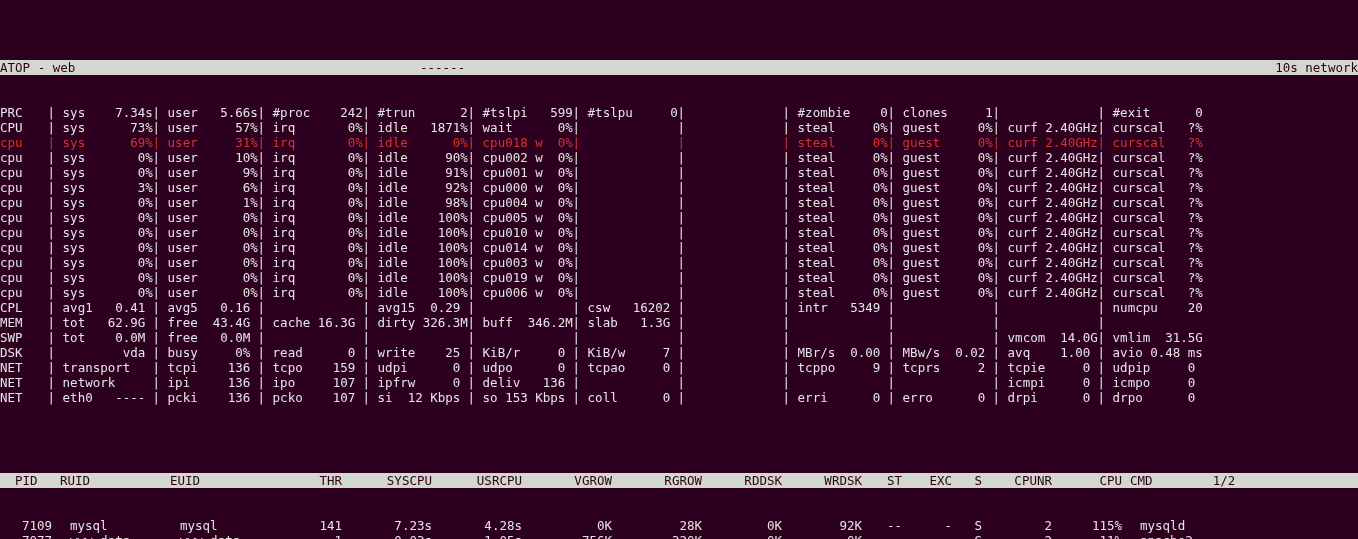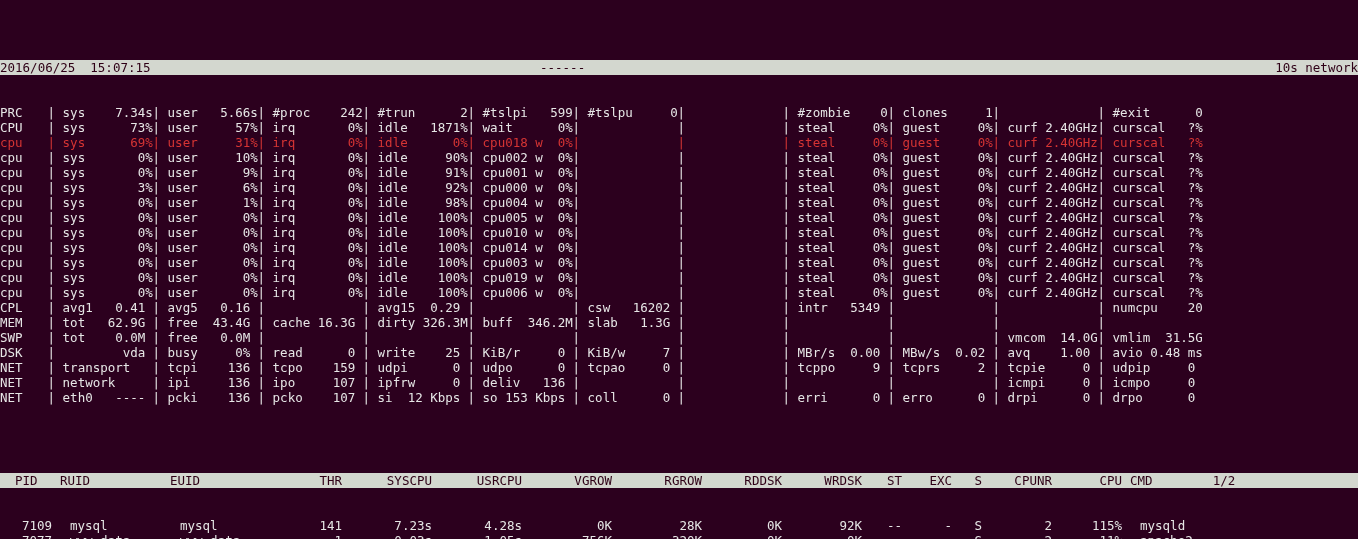--- a/index.html
+++ b/index.html
@@ -23,21 +23,21 @@
   .red.sep::before { color:#d63434; }
   .cols { background:#d3d7cf; color:#2e0016; }
   .cols span { display:inline-block; }
 </style>
 </head>
 <body>
 
 
 
 <div class="hdr">
-  <span style="width:540px;">2016/06/25  15:07:15</span>
+  <span style="width:420px;">ATOP - web</span>
   <span style="width:280px;">------</span>
   <span style="flex:1;text-align:right;">10s network</span>
 </div>
 
 <div id="sys"><div class="row"><span class="c" style="width: 40px;">PRC</span><span class="c sep" style="width: 105px;"><span style="display: inline-block; width: 81px;">sys    7.34s</span></span><span class="c sep" style="width: 105px;"><span style="display: inline-block; width: 81px;">user   5.66s</span></span><span class="c sep" style="width: 105px;"><span style="display: inline-block; width: 81px;">#proc    242</span></span><span class="c sep" style="width: 105px;"><span style="display: inline-block; width: 81px;">#trun      2</span></span><span class="c sep" style="width: 105px;"><span style="display: inline-block; width: 81px;">#tslpi   599</span></span><span class="c sep" style="width: 105px;"><span style="display: inline-block; width: 81px;">#tslpu     0</span></span><span class="c sep" style="width: 105px;"><span style="display: inline-block; width: 81px; text-align: left;"></span></span><span class="c sep" style="width: 105px;"><span style="display: inline-block; width: 81px;">#zombie    0</span></span><span class="c sep" style="width: 105px;"><span style="display: inline-block; width: 81px;">clones     1</span></span><span class="c sep" style="width: 105px;"><span style="display: inline-block; width: 81px; text-align: left;"></span></span><span class="c sep" style="width: 105px;"><span style="display: inline-block; width: 81px;">#exit      0</span></span></div><div class="row"><span class="c" style="width: 40px;">CPU</span><span class="c sep" style="width: 105px;"><span style="display: inline-block; width: 81px;">sys      73%</span></span><span class="c sep" style="width: 105px;"><span style="display: inline-block; width: 81px;">user     57%</span></span><span class="c sep" style="width: 105px;"><span style="display: inline-block; width: 81px;">irq       0%</span></span><span class="c sep" style="width: 105px;"><span style="display: inline-block; width: 81px;">idle   1871%</span></span><span class="c sep" style="width: 105px;"><span style="display: inline-block; width: 81px;">wait      0%</span></span><span class="c sep" style="width: 105px;"><span style="display: inline-block; width: 81px; text-align: left;"></span></span><span class="c sep" style="width: 105px;"><span style="display: inline-block; width: 81px; text-align: left;"></span></span><span class="c sep" style="width: 105px;"><span style="display: inline-block; width: 81px;">steal     0%</span></span><span class="c sep" style="width: 105px;"><span style="display: inline-block; width: 81px;">guest     0%</span></span><span class="c sep" style="width: 105px;"><span style="display: inline-block; width: 81px; text-align: left;">curf 2.40GHz</span></span><span class="c sep" style="width: 105px;"><span style="display: inline-block; width: 81px;">curscal   ?%</span></span></div><div class="row red"><span class="c" style="width: 40px;">cpu</span><span class="c sep red" style="width: 105px;"><span style="display: inline-block; width: 81px;">sys      69%</span></span><span class="c sep red" style="width: 105px;"><span style="display: inline-block; width: 81px;">user     31%</span></span><span class="c sep red" style="width: 105px;"><span style="display: inline-block; width: 81px;">irq       0%</span></span><span class="c sep red" style="width: 105px;"><span style="display: inline-block; width: 81px;">idle      0%</span></span><span class="c sep red" style="width: 105px;"><span style="display: inline-block; width: 81px;">cpu018 w  0%</span></span><span class="c sep red" style="width: 105px;"><span style="display: inline-block; width: 81px; text-align: left;"></span></span><span class="c sep red" style="width: 105px;"><span style="display: inline-block; width: 81px; text-align: left;"></span></span><span class="c sep red" style="width: 105px;"><span style="display: inline-block; width: 81px;">steal     0%</span></span><span class="c sep red" style="width: 105px;"><span style="display: inline-block; width: 81px;">guest     0%</span></span><span class="c sep red" style="width: 105px;"><span style="display: inline-block; width: 81px; text-align: left;">curf 2.40GHz</span></span><span class="c sep red" style="width: 105px;"><span style="display: inline-block; width: 81px;">curscal   ?%</span></span></div><div class="row"><span class="c" style="width: 40px;">cpu</span><span class="c sep" style="width: 105px;"><span style="display: inline-block; width: 81px;">sys       0%</span></span><span class="c sep" style="width: 105px;"><span style="display: inline-block; width: 81px;">user     10%</span></span><span class="c sep" style="width: 105px;"><span style="display: inline-block; width: 81px;">irq       0%</span></span><span class="c sep" style="width: 105px;"><span style="display: inline-block; width: 81px;">idle     90%</span></span><span class="c sep" style="width: 105px;"><span style="display: inline-block; width: 81px;">cpu002 w  0%</span></span><span class="c sep" style="width: 105px;"><span style="display: inline-block; width: 81px; text-align: left;"></span></span><span class="c sep" style="width: 105px;"><span style="display: inline-block; width: 81px; text-align: left;"></span></span><span class="c sep" style="width: 105px;"><span style="display: inline-block; width: 81px;">steal     0%</span></span><span class="c sep" style="width: 105px;"><span style="display: inline-block; width: 81px;">guest     0%</span></span><span class="c sep" style="width: 105px;"><span style="display: inline-block; width: 81px; text-align: left;">curf 2.40GHz</span></span><span class="c sep" style="width: 105px;"><span style="display: inline-block; width: 81px;">curscal   ?%</span></span></div><div class="row"><span class="c" style="width: 40px;">cpu</span><span class="c sep" style="width: 105px;"><span style="display: inline-block; width: 81px;">sys       0%</span></span><span class="c sep" style="width: 105px;"><span style="display: inline-block; width: 81px;">user      9%</span></span><span class="c sep" style="width: 105px;"><span style="display: inline-block; width: 81px;">irq       0%</span></span><span class="c sep" style="width: 105px;"><span style="display: inline-block; width: 81px;">idle     91%</span></span><span class="c sep" style="width: 105px;"><span style="display: inline-block; width: 81px;">cpu001 w  0%</span></span><span class="c sep" style="width: 105px;"><span style="display: inline-block; width: 81px; text-align: left;"></span></span><span class="c sep" style="width: 105px;"><span style="display: inline-block; width: 81px; text-align: left;"></span></span><span class="c sep" style="width: 105px;"><span style="display: inline-block; width: 81px;">steal     0%</span></span><span class="c sep" style="width: 105px;"><span style="display: inline-block; width: 81px;">guest     0%</span></span><span class="c sep" style="width: 105px;"><span style="display: inline-block; width: 81px; text-align: left;">curf 2.40GHz</span></span><span class="c sep" style="width: 105px;"><span style="display: inline-block; width: 81px;">curscal   ?%</span></span></div><div class="row"><span class="c" style="width: 40px;">cpu</span><span class="c sep" style="width: 105px;"><span style="display: inline-block; width: 81px;">sys       3%</span></span><span class="c sep" style="width: 105px;"><span style="display: inline-block; width: 81px;">user      6%</span></span><span class="c sep" style="width: 105px;"><span style="display: inline-block; width: 81px;">irq       0%</span></span><span class="c sep" style="width: 105px;"><span style="display: inline-block; width: 81px;">idle     92%</span></span><span class="c sep" style="width: 105px;"><span style="display: inline-block; width: 81px;">cpu000 w  0%</span></span><span class="c sep" style="width: 105px;"><span style="display: inline-block; width: 81px; text-align: left;"></span></span><span class="c sep" style="width: 105px;"><span style="display: inline-block; width: 81px; text-align: left;"></span></span><span class="c sep" style="width: 105px;"><span style="display: inline-block; width: 81px;">steal     0%</span></span><span class="c sep" style="width: 105px;"><span style="display: inline-block; width: 81px;">guest     0%</span></span><span class="c sep" style="width: 105px;"><span style="display: inline-block; width: 81px; text-align: left;">curf 2.40GHz</span></span><span class="c sep" style="width: 105px;"><span style="display: inline-block; width: 81px;">curscal   ?%</span></span></div><div class="row"><span class="c" style="width: 40px;">cpu</span><span class="c sep" style="width: 105px;"><span style="display: inline-block; width: 81px;">sys       0%</span></span><span class="c sep" style="width: 105px;"><span style="display: inline-block; width: 81px;">user      1%</span></span><span class="c sep" style="width: 105px;"><span style="display: inline-block; width: 81px;">irq       0%</span></span><span class="c sep" style="width: 105px;"><span style="display: inline-block; width: 81px;">idle     98%</span></span><span class="c sep" style="width: 105px;"><span style="display: inline-block; width: 81px;">cpu004 w  0%</span></span><span class="c sep" style="width: 105px;"><span style="display: inline-block; width: 81px; text-align: left;"></span></span><span class="c sep" style="width: 105px;"><span style="display: inline-block; width: 81px; text-align: left;"></span></span><span class="c sep" style="width: 105px;"><span style="display: inline-block; width: 81px;">steal     0%</span></span><span class="c sep" style="width: 105px;"><span style="display: inline-block; width: 81px;">guest     0%</span></span><span class="c sep" style="width: 105px;"><span style="display: inline-block; width: 81px; text-align: left;">curf 2.40GHz</span></span><span class="c sep" style="width: 105px;"><span style="display: inline-block; width: 81px;">curscal   ?%</span></span></div><div class="row"><span class="c" style="width: 40px;">cpu</span><span class="c sep" style="width: 105px;"><span style="display: inline-block; width: 81px;">sys       0%</span></span><span class="c sep" style="width: 105px;"><span style="display: inline-block; width: 81px;">user      0%</span></span><span class="c sep" style="width: 105px;"><span style="display: inline-block; width: 81px;">irq       0%</span></span><span class="c sep" style="width: 105px;"><span style="display: inline-block; width: 81px;">idle    100%</span></span><span class="c sep" style="width: 105px;"><span style="display: inline-block; width: 81px;">cpu005 w  0%</span></span><span class="c sep" style="width: 105px;"><span style="display: inline-block; width: 81px; text-align: left;"></span></span><span class="c sep" style="width: 105px;"><span style="display: inline-block; width: 81px; text-align: left;"></span></span><span class="c sep" style="width: 105px;"><span style="display: inline-block; width: 81px;">steal     0%</span></span><span class="c sep" style="width: 105px;"><span style="display: inline-block; width: 81px;">guest     0%</span></span><span class="c sep" style="width: 105px;"><span style="display: inline-block; width: 81px; text-align: left;">curf 2.40GHz</span></span><span class="c sep" style="width: 105px;"><span style="display: inline-block; width: 81px;">curscal   ?%</span></span></div><div class="row"><span class="c" style="width: 40px;">cpu</span><span class="c sep" style="width: 105px;"><span style="display: inline-block; width: 81px;">sys       0%</span></span><span class="c sep" style="width: 105px;"><span style="display: inline-block; width: 81px;">user      0%</span></span><span class="c sep" style="width: 105px;"><span style="display: inline-block; width: 81px;">irq       0%</span></span><span class="c sep" style="width: 105px;"><span style="display: inline-block; width: 81px;">idle    100%</span></span><span class="c sep" style="width: 105px;"><span style="display: inline-block; width: 81px;">cpu010 w  0%</span></span><span class="c sep" style="width: 105px;"><span style="display: inline-block; width: 81px; text-align: left;"></span></span><span class="c sep" style="width: 105px;"><span style="display: inline-block; width: 81px; text-align: left;"></span></span><span class="c sep" style="width: 105px;"><span style="display: inline-block; width: 81px;">steal     0%</span></span><span class="c sep" style="width: 105px;"><span style="display: inline-block; width: 81px;">guest     0%</span></span><span class="c sep" style="width: 105px;"><span style="display: inline-block; width: 81px; text-align: left;">curf 2.40GHz</span></span><span class="c sep" style="width: 105px;"><span style="display: inline-block; width: 81px;">curscal   ?%</span></span></div><div class="row"><span class="c" style="width: 40px;">cpu</span><span class="c sep" style="width: 105px;"><span style="display: inline-block; width: 81px;">sys       0%</span></span><span class="c sep" style="width: 105px;"><span style="display: inline-block; width: 81px;">user      0%</span></span><span class="c sep" style="width: 105px;"><span style="display: inline-block; width: 81px;">irq       0%</span></span><span class="c sep" style="width: 105px;"><span style="display: inline-block; width: 81px;">idle    100%</span></span><span class="c sep" style="width: 105px;"><span style="display: inline-block; width: 81px;">cpu014 w  0%</span></span><span class="c sep" style="width: 105px;"><span style="display: inline-block; width: 81px; text-align: left;"></span></span><span class="c sep" style="width: 105px;"><span style="display: inline-block; width: 81px; text-align: left;"></span></span><span class="c sep" style="width: 105px;"><span style="display: inline-block; width: 81px;">steal     0%</span></span><span class="c sep" style="width: 105px;"><span style="display: inline-block; width: 81px;">guest     0%</span></span><span class="c sep" style="width: 105px;"><span style="display: inline-block; width: 81px; text-align: left;">curf 2.40GHz</span></span><span class="c sep" style="width: 105px;"><span style="display: inline-block; width: 81px;">curscal   ?%</span></span></div><div class="row"><span class="c" style="width: 40px;">cpu</span><span class="c sep" style="width: 105px;"><span style="display: inline-block; width: 81px;">sys       0%</span></span><span class="c sep" style="width: 105px;"><span style="display: inline-block; width: 81px;">user      0%</span></span><span class="c sep" style="width: 105px;"><span style="display: inline-block; width: 81px;">irq       0%</span></span><span class="c sep" style="width: 105px;"><span style="display: inline-block; width: 81px;">idle    100%</span></span><span class="c sep" style="width: 105px;"><span style="display: inline-block; width: 81px;">cpu003 w  0%</span></span><span class="c sep" style="width: 105px;"><span style="display: inline-block; width: 81px; text-align: left;"></span></span><span class="c sep" style="width: 105px;"><span style="display: inline-block; width: 81px; text-align: left;"></span></span><span class="c sep" style="width: 105px;"><span style="display: inline-block; width: 81px;">steal     0%</span></span><span class="c sep" style="width: 105px;"><span style="display: inline-block; width: 81px;">guest     0%</span></span><span class="c sep" style="width: 105px;"><span style="display: inline-block; width: 81px; text-align: left;">curf 2.40GHz</span></span><span class="c sep" style="width: 105px;"><span style="display: inline-block; width: 81px;">curscal   ?%</span></span></div><div class="row"><span class="c" style="width: 40px;">cpu</span><span class="c sep" style="width: 105px;"><span style="display: inline-block; width: 81px;">sys       0%</span></span><span class="c sep" style="width: 105px;"><span style="display: inline-block; width: 81px;">user      0%</span></span><span class="c sep" style="width: 105px;"><span style="display: inline-block; width: 81px;">irq       0%</span></span><span class="c sep" style="width: 105px;"><span style="display: inline-block; width: 81px;">idle    100%</span></span><span class="c sep" style="width: 105px;"><span style="display: inline-block; width: 81px;">cpu019 w  0%</span></span><span class="c sep" style="width: 105px;"><span style="display: inline-block; width: 81px; text-align: left;"></span></span><span class="c sep" style="width: 105px;"><span style="display: inline-block; width: 81px; text-align: left;"></span></span><span class="c sep" style="width: 105px;"><span style="display: inline-block; width: 81px;">steal     0%</span></span><span class="c sep" style="width: 105px;"><span style="display: inline-block; width: 81px;">guest     0%</span></span><span class="c sep" style="width: 105px;"><span style="display: inline-block; width: 81px; text-align: left;">curf 2.40GHz</span></span><span class="c sep" style="width: 105px;"><span style="display: inline-block; width: 81px;">curscal   ?%</span></span></div><div class="row"><span class="c" style="width: 40px;">cpu</span><span class="c sep" style="width: 105px;"><span style="display: inline-block; width: 81px;">sys       0%</span></span><span class="c sep" style="width: 105px;"><span style="display: inline-block; width: 81px;">user      0%</span></span><span class="c sep" style="width: 105px;"><span style="display: inline-block; width: 81px;">irq       0%</span></span><span class="c sep" style="width: 105px;"><span style="display: inline-block; width: 81px;">idle    100%</span></span><span class="c sep" style="width: 105px;"><span style="display: inline-block; width: 81px;">cpu006 w  0%</span></span><span class="c sep" style="width: 105px;"><span style="display: inline-block; width: 81px; text-align: left;"></span></span><span class="c sep" style="width: 105px;"><span style="display: inline-block; width: 81px; text-align: left;"></span></span><span class="c sep" style="width: 105px;"><span style="display: inline-block; width: 81px;">steal     0%</span></span><span class="c sep" style="width: 105px;"><span style="display: inline-block; width: 81px;">guest     0%</span></span><span class="c sep" style="width: 105px;"><span style="display: inline-block; width: 81px; text-align: left;">curf 2.40GHz</span></span><span class="c sep" style="width: 105px;"><span style="display: inline-block; width: 81px;">curscal   ?%</span></span></div><div class="row"><span class="c" style="width: 40px;">CPL</span><span class="c sep" style="width: 105px;"><span style="display: inline-block; width: 81px;">avg1   0.41</span></span><span class="c sep" style="width: 105px;"><span style="display: inline-block; width: 81px;">avg5   0.16</span></span><span class="c sep" style="width: 105px;"><span style="display: inline-block; width: 81px; text-align: left;"></span></span><span class="c sep" style="width: 105px;"><span style="display: inline-block; width: 81px;">avg15  0.29</span></span><span class="c sep" style="width: 105px;"><span style="display: inline-block; width: 81px; text-align: left;"></span></span><span class="c sep" style="width: 105px;"><span style="display: inline-block; width: 81px;">csw   16202</span></span><span class="c sep" style="width: 105px;"><span style="display: inline-block; width: 81px; text-align: left;"></span></span><span class="c sep" style="width: 105px;"><span style="display: inline-block; width: 81px;">intr   5349</span></span><span class="c sep" style="width: 105px;"><span style="display: inline-block; width: 81px; text-align: left;"></span></span><span class="c sep" style="width: 105px;"><span style="display: inline-block; width: 81px; text-align: left;"></span></span><span class="c sep" style="width: 105px;"><span style="display: inline-block; width: 81px;">numcpu    20</span></span></div><div class="row"><span class="c" style="width: 40px;">MEM</span><span class="c sep" style="width: 105px;"><span style="display: inline-block; width: 81px;">tot   62.9G</span></span><span class="c sep" style="width: 105px;"><span style="display: inline-block; width: 81px;">free  43.4G</span></span><span class="c sep" style="width: 105px;"><span style="display: inline-block; width: 81px; text-align: left;">cache 16.3G</span></span><span class="c sep" style="width: 105px;"><span style="display: inline-block; width: 81px; text-align: left;">dirty 326.3M</span></span><span class="c sep" style="width: 105px;"><span style="display: inline-block; width: 81px;">buff  346.2M</span></span><span class="c sep" style="width: 105px;"><span style="display: inline-block; width: 81px;">slab   1.3G</span></span><span class="c sep" style="width: 105px;"><span style="display: inline-block; width: 81px; text-align: left;"></span></span><span class="c sep" style="width: 105px;"><span style="display: inline-block; width: 81px; text-align: left;"></span></span><span class="c sep" style="width: 105px;"><span style="display: inline-block; width: 81px; text-align: left;"></span></span><span class="c sep" style="width: 105px;"><span style="display: inline-block; width: 81px; text-align: left;"></span></span><span class="c sep" style="width: 105px;"><span style="display: inline-block; width: 81px; text-align: left;"></span></span></div><div class="row"><span class="c" style="width: 40px;">SWP</span><span class="c sep" style="width: 105px;"><span style="display: inline-block; width: 81px;">tot    0.0M</span></span><span class="c sep" style="width: 105px;"><span style="display: inline-block; width: 81px;">free   0.0M</span></span><span class="c sep" style="width: 105px;"><span style="display: inline-block; width: 81px; text-align: left;"></span></span><span class="c sep" style="width: 105px;"><span style="display: inline-block; width: 81px; text-align: left;"></span></span><span class="c sep" style="width: 105px;"><span style="display: inline-block; width: 81px; text-align: left;"></span></span><span class="c sep" style="width: 105px;"><span style="display: inline-block; width: 81px; text-align: left;"></span></span><span class="c sep" style="width: 105px;"><span style="display: inline-block; width: 81px; text-align: left;"></span></span><span class="c sep" style="width: 105px;"><span style="display: inline-block; width: 81px; text-align: left;"></span></span><span class="c sep" style="width: 105px;"><span style="display: inline-block; width: 81px; text-align: left;"></span></span><span class="c sep" style="width: 105px;"><span style="display: inline-block; width: 81px;">vmcom  14.0G</span></span><span class="c sep" style="width: 105px;"><span style="display: inline-block; width: 81px;">vmlim  31.5G</span></span></div><div class="row"><span class="c" style="width: 40px;">DSK</span><span class="c sep" style="width: 105px;"><span style="display: inline-block; width: 81px;">        vda</span></span><span class="c sep" style="width: 105px;"><span style="display: inline-block; width: 81px;">busy     0%</span></span><span class="c sep" style="width: 105px;"><span style="display: inline-block; width: 81px;">read      0</span></span><span class="c sep" style="width: 105px;"><span style="display: inline-block; width: 81px;">write    25</span></span><span class="c sep" style="width: 105px;"><span style="display: inline-block; width: 81px;">KiB/r     0</span></span><span class="c sep" style="width: 105px;"><span style="display: inline-block; width: 81px;">KiB/w     7</span></span><span class="c sep" style="width: 105px;"><span style="display: inline-block; width: 81px; text-align: left;"></span></span><span class="c sep" style="width: 105px;"><span style="display: inline-block; width: 81px;">MBr/s  0.00</span></span><span class="c sep" style="width: 105px;"><span style="display: inline-block; width: 81px;">MBw/s  0.02</span></span><span class="c sep" style="width: 105px;"><span style="display: inline-block; width: 81px;">avq    1.00</span></span><span class="c sep" style="width: 105px;"><span style="display: inline-block; width: 81px; text-align: left;">avio 0.48 ms</span></span></div><div class="row"><span class="c" style="width: 40px;">NET</span><span class="c sep" style="width: 105px;"><span style="display: inline-block; width: 81px;">transport  </span></span><span class="c sep" style="width: 105px;"><span style="display: inline-block; width: 81px;">tcpi    136</span></span><span class="c sep" style="width: 105px;"><span style="display: inline-block; width: 81px;">tcpo    159</span></span><span class="c sep" style="width: 105px;"><span style="display: inline-block; width: 81px;">udpi      0</span></span><span class="c sep" style="width: 105px;"><span style="display: inline-block; width: 81px;">udpo      0</span></span><span class="c sep" style="width: 105px;"><span style="display: inline-block; width: 81px;">tcpao     0</span></span><span class="c sep" style="width: 105px;"><span style="display: inline-block; width: 81px; text-align: left;"></span></span><span class="c sep" style="width: 105px;"><span style="display: inline-block; width: 81px;">tcppo     9</span></span><span class="c sep" style="width: 105px;"><span style="display: inline-block; width: 81px;">tcprs     2</span></span><span class="c sep" style="width: 105px;"><span style="display: inline-block; width: 81px;">tcpie     0</span></span><span class="c sep" style="width: 105px;"><span style="display: inline-block; width: 81px;">udpip     0</span></span></div><div class="row"><span class="c" style="width: 40px;">NET</span><span class="c sep" style="width: 105px;"><span style="display: inline-block; width: 81px;">network    </span></span><span class="c sep" style="width: 105px;"><span style="display: inline-block; width: 81px;">ipi     136</span></span><span class="c sep" style="width: 105px;"><span style="display: inline-block; width: 81px;">ipo     107</span></span><span class="c sep" style="width: 105px;"><span style="display: inline-block; width: 81px;">ipfrw     0</span></span><span class="c sep" style="width: 105px;"><span style="display: inline-block; width: 81px;">deliv   136</span></span><span class="c sep" style="width: 105px;"><span style="display: inline-block; width: 81px; text-align: left;"></span></span><span class="c sep" style="width: 105px;"><span style="display: inline-block; width: 81px; text-align: left;"></span></span><span class="c sep" style="width: 105px;"><span style="display: inline-block; width: 81px; text-align: left;"></span></span><span class="c sep" style="width: 105px;"><span style="display: inline-block; width: 81px; text-align: left;"></span></span><span class="c sep" style="width: 105px;"><span style="display: inline-block; width: 81px;">icmpi     0</span></span><span class="c sep" style="width: 105px;"><span style="display: inline-block; width: 81px;">icmpo     0</span></span></div><div class="row"><span class="c" style="width: 40px;">NET</span><span class="c sep" style="width: 105px;"><span style="display: inline-block; width: 81px;">eth0   ----</span></span><span class="c sep" style="width: 105px;"><span style="display: inline-block; width: 81px;">pcki    136</span></span><span class="c sep" style="width: 105px;"><span style="display: inline-block; width: 81px;">pcko    107</span></span><span class="c sep" style="width: 105px;"><span style="display: inline-block; width: 81px;">si  12 Kbps</span></span><span class="c sep" style="width: 105px;"><span style="display: inline-block; width: 81px; text-align: left;">so 153 Kbps</span></span><span class="c sep" style="width: 105px;"><span style="display: inline-block; width: 81px;">coll      0</span></span><span class="c sep" style="width: 105px;"><span style="display: inline-block; width: 81px; text-align: left;"></span></span><span class="c sep" style="width: 105px;"><span style="display: inline-block; width: 81px;">erri      0</span></span><span class="c sep" style="width: 105px;"><span style="display: inline-block; width: 81px;">erro      0</span></span><span class="c sep" style="width: 105px;"><span style="display: inline-block; width: 81px;">drpi      0</span></span><span class="c sep" style="width: 105px;"><span style="display: inline-block; width: 81px;">drpo      0</span></span></div></div>
 
 <div style="height:8px"></div>
 
 <div class="cols" id="cols"><span style="width: 60px; text-align: left; padding-right: 8px;">  PID</span><span style="width: 110px; text-align: left; padding-right: 8px;">RUID    </span><span style="width: 110px; text-align: left; padding-right: 8px;">EUID    </span><span style="width: 70px; text-align: right; padding-right: 8px;">   THR</span><span style="width: 90px; text-align: right; padding-right: 8px;">  SYSCPU</span><span style="width: 90px; text-align: right; padding-right: 8px;">  USRCPU</span><span style="width: 90px; text-align: right; padding-right: 8px;">   VGROW</span><span style="width: 90px; text-align: right; padding-right: 8px;">   RGROW</span><span style="width: 80px; text-align: right; padding-right: 8px;">  RDDSK</span><span style="width: 80px; text-align: right; padding-right: 8px;">  WRDSK</span><span style="width: 40px; text-align: right; padding-right: 8px;">ST</span><span style="width: 50px; text-align: right; padding-right: 8px;">EXC</span><span style="width: 30px; text-align: right; padding-right: 8px;">S</span><span style="width: 70px; text-align: right; padding-right: 8px;"> CPUNR</span><span style="width: 70px; text-align: right; padding-right: 8px;">   CPU</span><span style="width: 140px; text-align: left; padding-right: 8px;">CMD        1/2</span></div>
 

